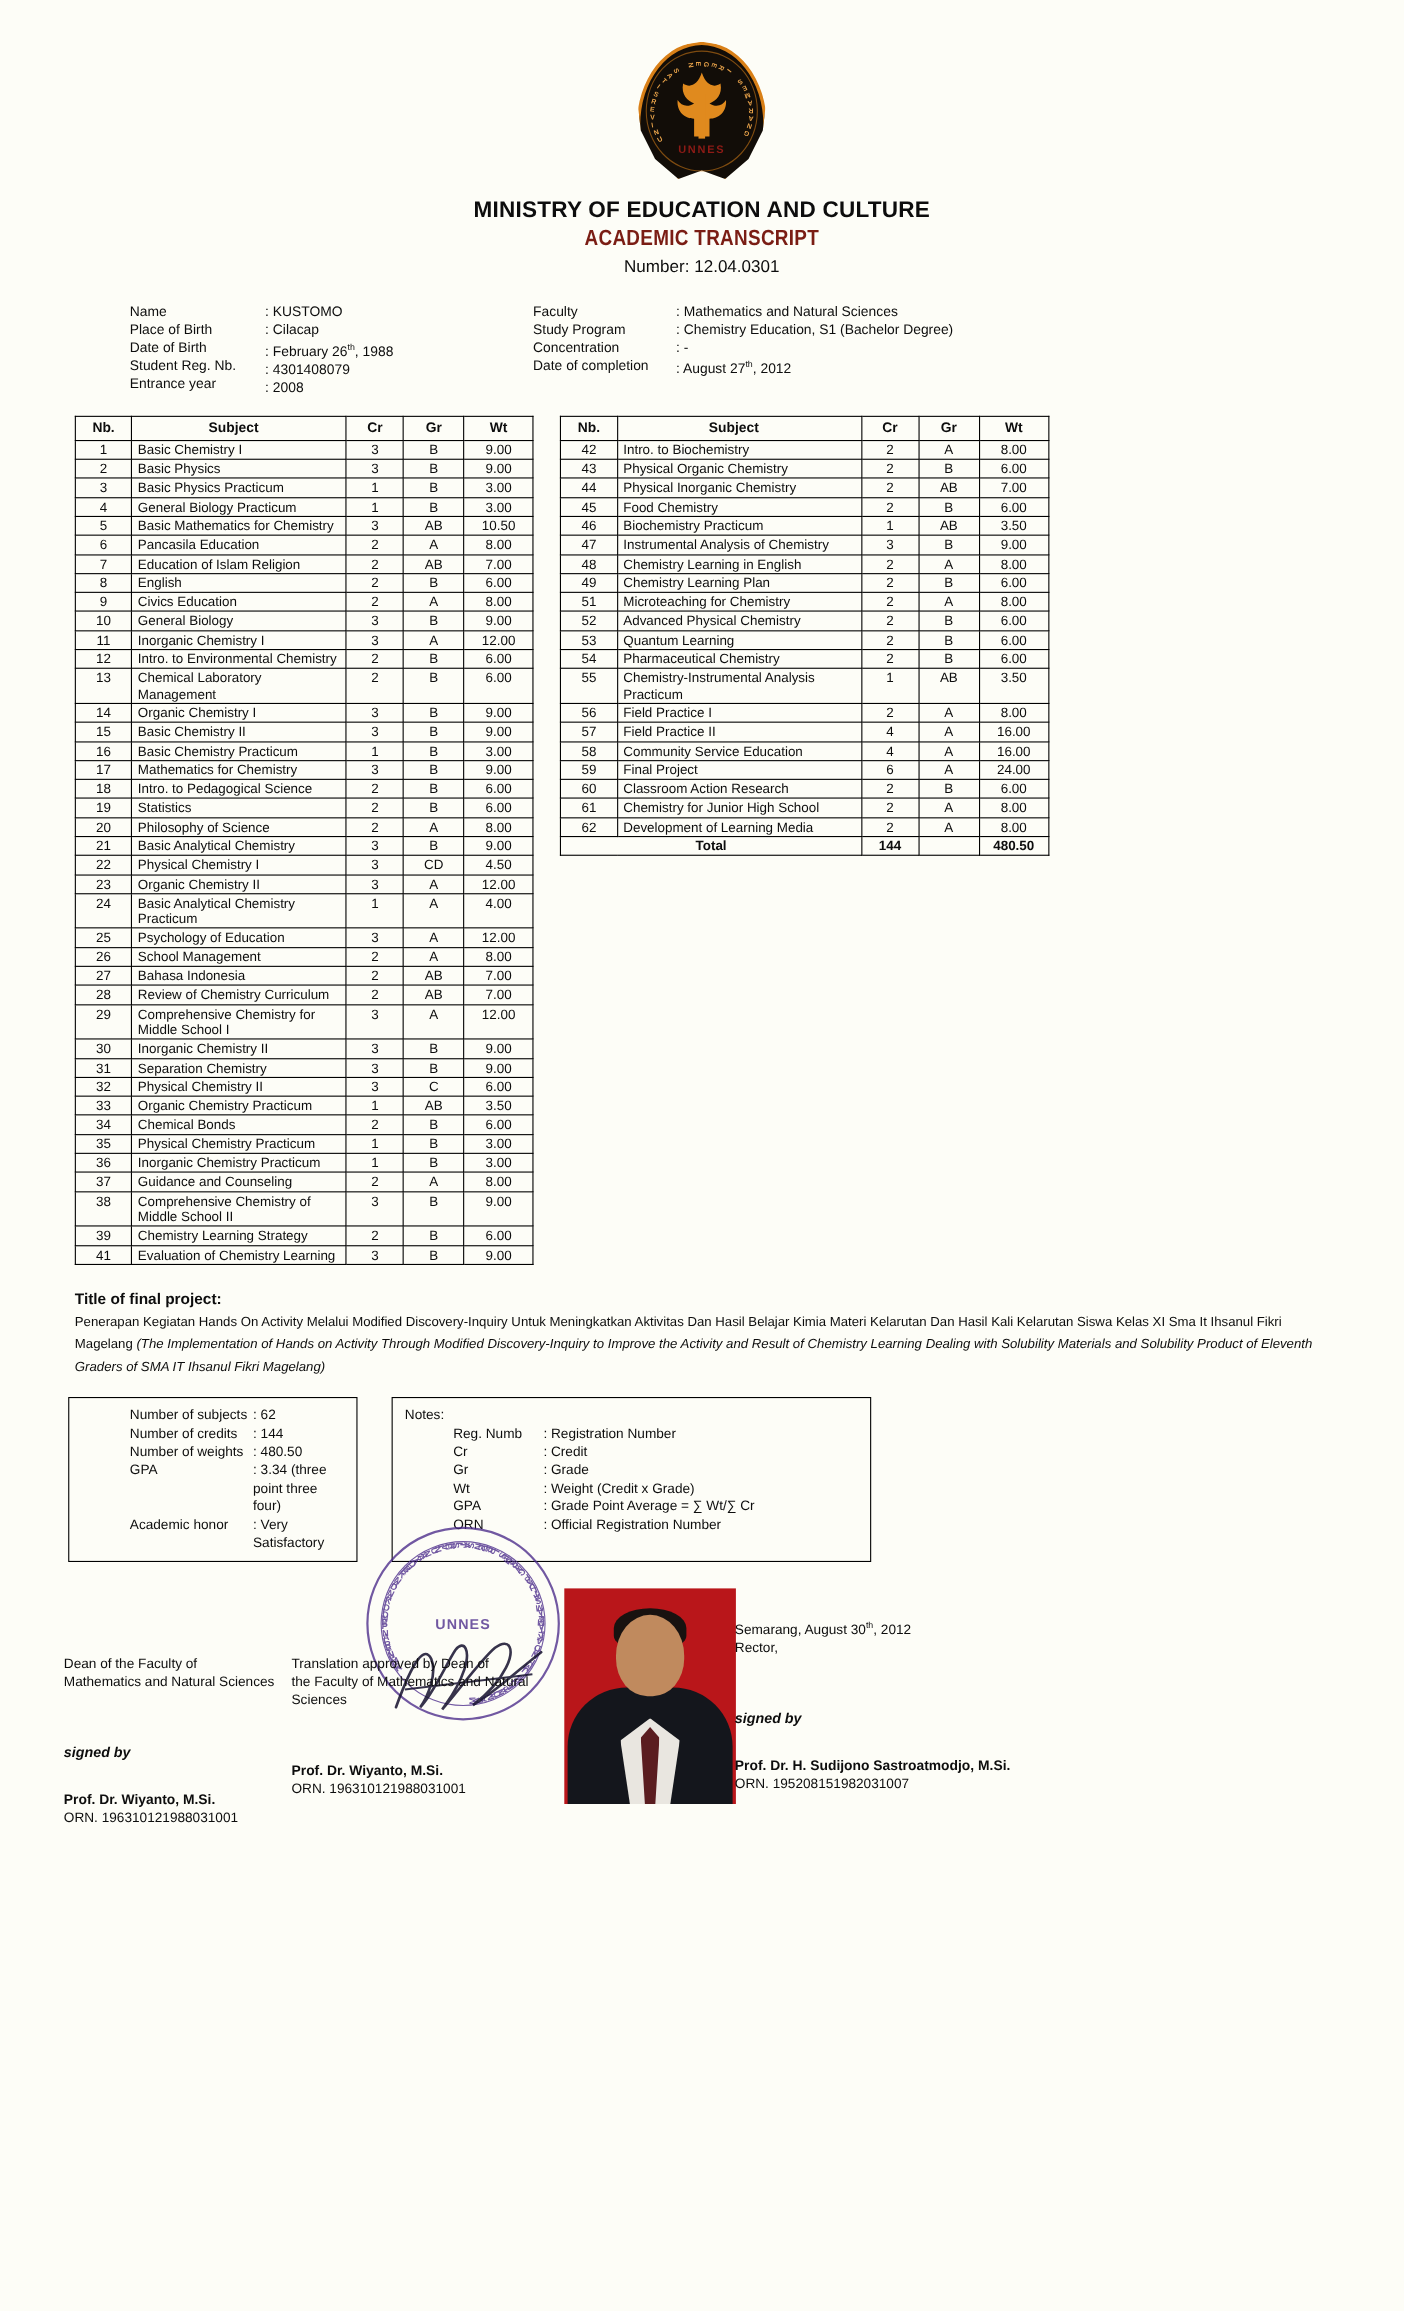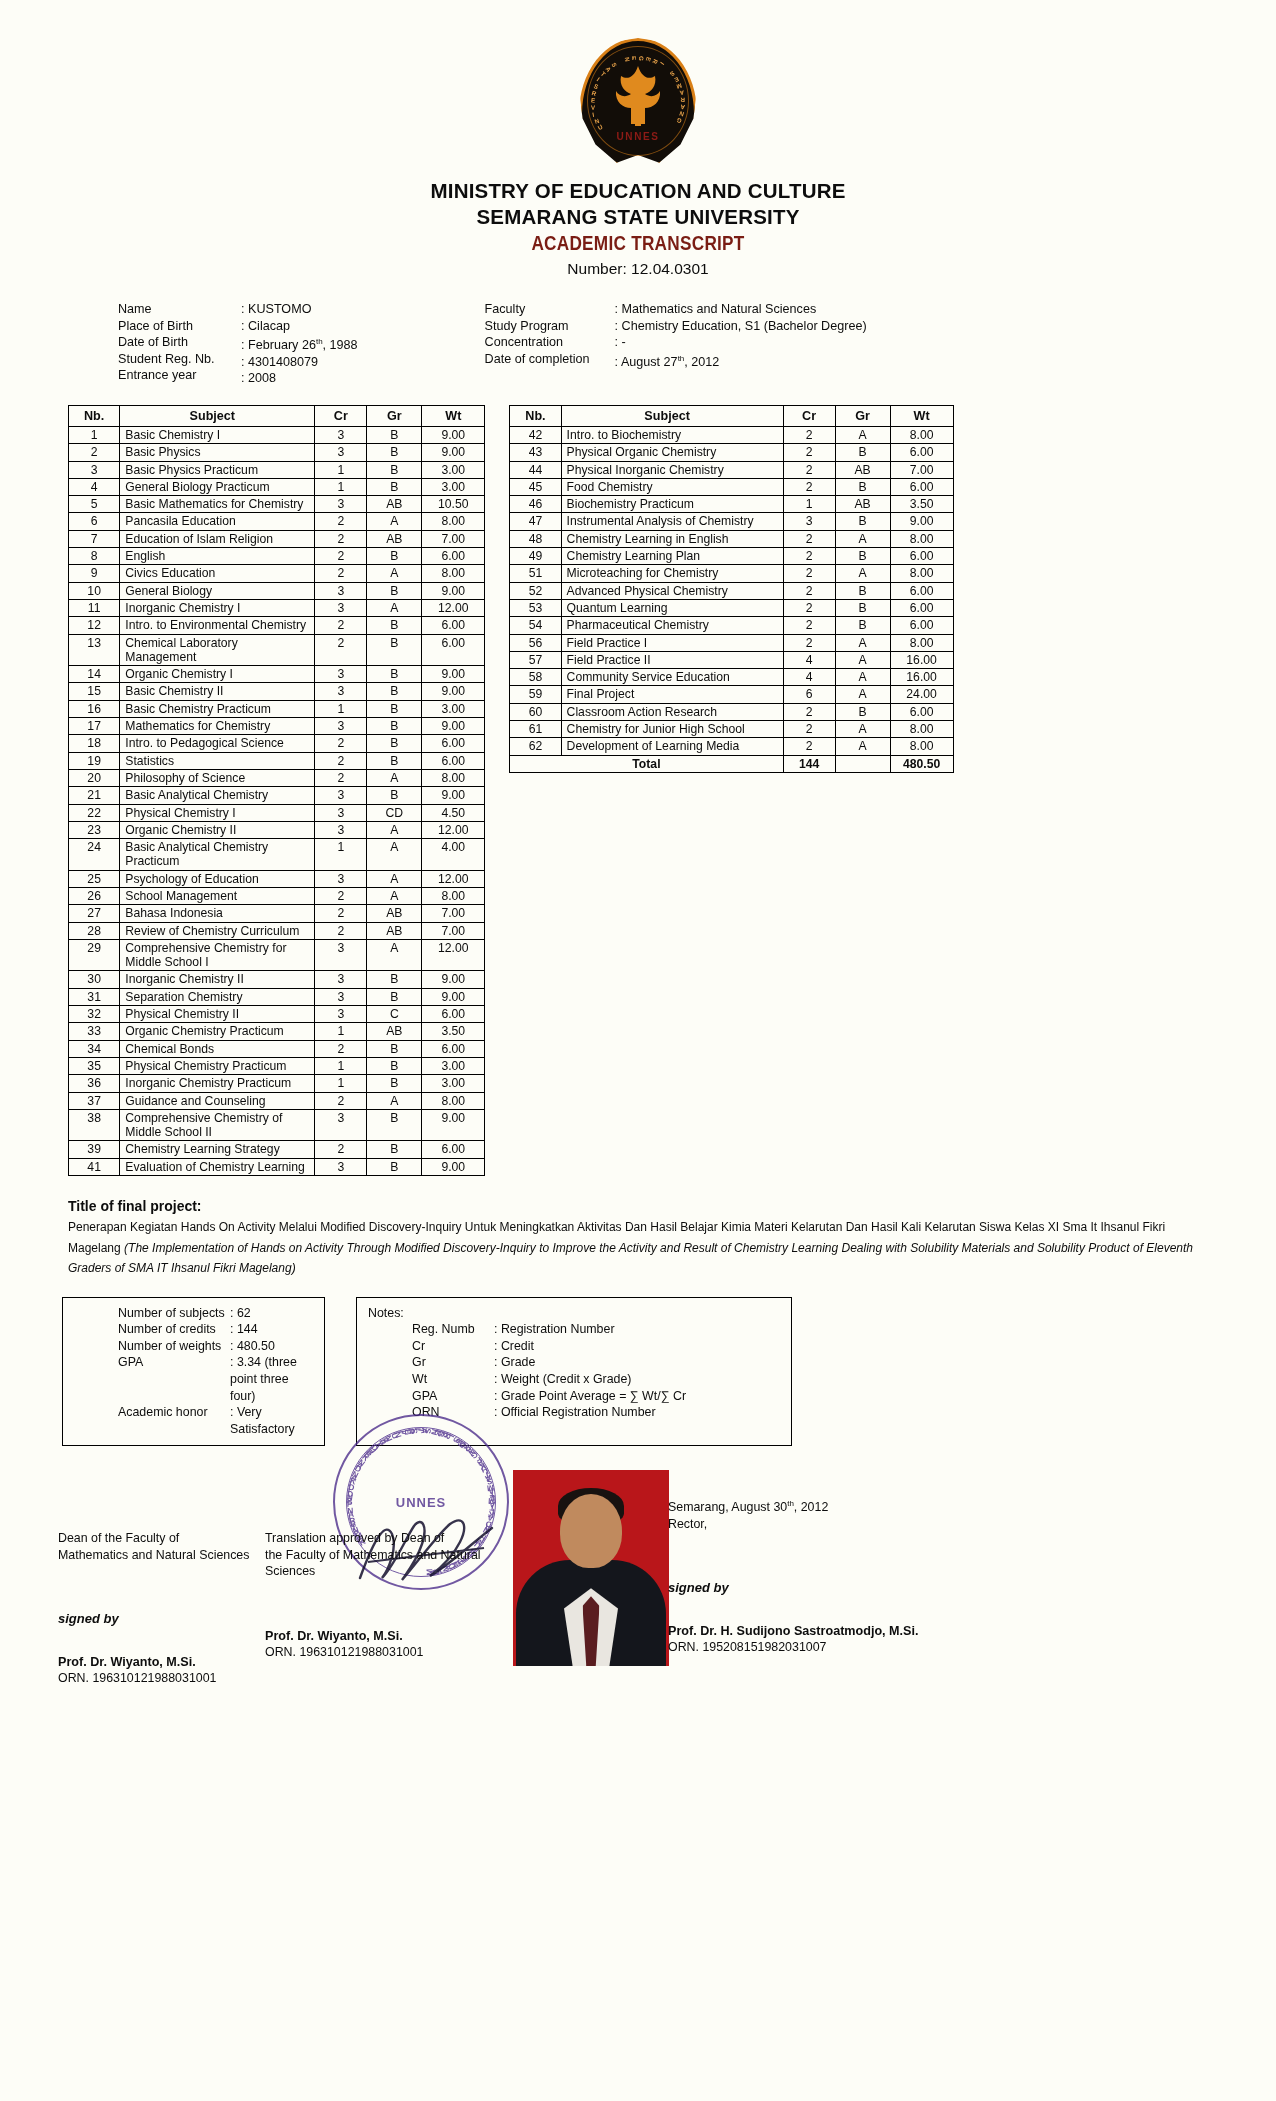--- a/index.html
+++ b/index.html
@@ -217,21 +217,20 @@
       <svg class="crest-flame" viewBox="0 0 62 64">
         <path d="M31 2 C27 14 20 16 14 12 C12 22 18 28 24 30 C18 34 12 32 9 27 C8 38 16 44 24 44 L24 60 L38 60 L38 44 C46 44 54 38 53 27 C50 32 44 34 38 30 C44 28 50 22 48 12 C42 16 35 14 31 2 Z" fill="#e08a1e"></path>
         <rect x="28" y="22" width="6" height="40" fill="#e08a1e"></rect>
       </svg>
       <div class="crest-unnes">UNNES</div>
     </div>
   </div>
 
   <div class="titles">
     <div class="t-ministry">MINISTRY OF EDUCATION AND CULTURE</div>
-    <div class="t-univ">SEMARANG STATE UNIVERSITY</div>
     <div class="t-academic">ACADEMIC TRANSCRIPT</div>
     <div class="t-number">
       <span>Number:</span>
       <span>12.04.0301</span>
     </div>
   </div>
 
   <div class="identity">
     <div class="id-col left">
       <div class="id-labels">
@@ -650,20 +649,27 @@
               <td class="c-cr">2</td>
               <td class="c-gr">B</td>
               <td class="c-wt">6.00</td>
             </tr>
             <tr>
               <td class="c-nb2">54</td>
               <td class="c-sub2">Pharmaceutical Chemistry</td>
               <td class="c-cr">2</td>
               <td class="c-gr">B</td>
               <td class="c-wt">6.00</td>
+            </tr>
+            <tr>
+              <td class="c-nb2">55</td>
+              <td class="c-sub2">Chemistry-Instrumental Analysis Practicum</td>
+              <td class="c-cr">1</td>
+              <td class="c-gr">AB</td>
+              <td class="c-wt">3.50</td>
             </tr>
             <tr>
               <td class="c-nb2">56</td>
               <td class="c-sub2">Field Practice I</td>
               <td class="c-cr">2</td>
               <td class="c-gr">A</td>
               <td class="c-wt">8.00</td>
             </tr>
             <tr>
               <td class="c-nb2">57</td>

